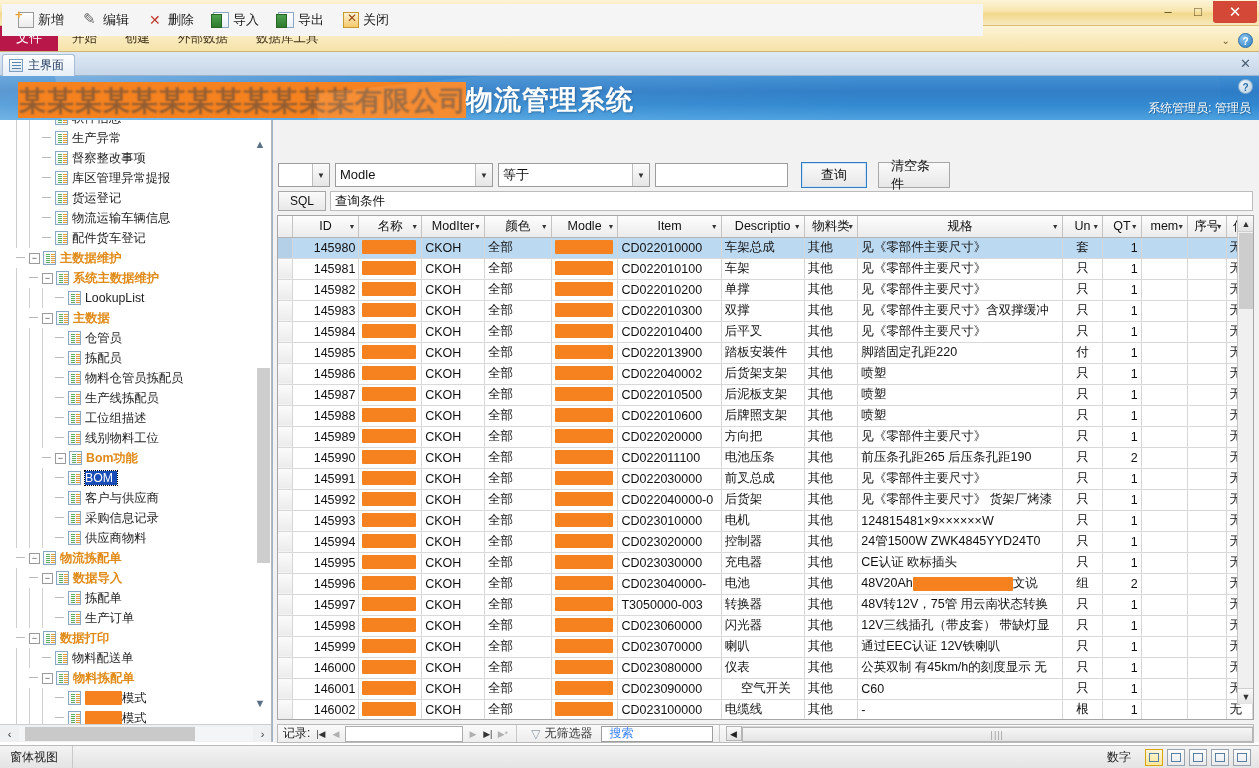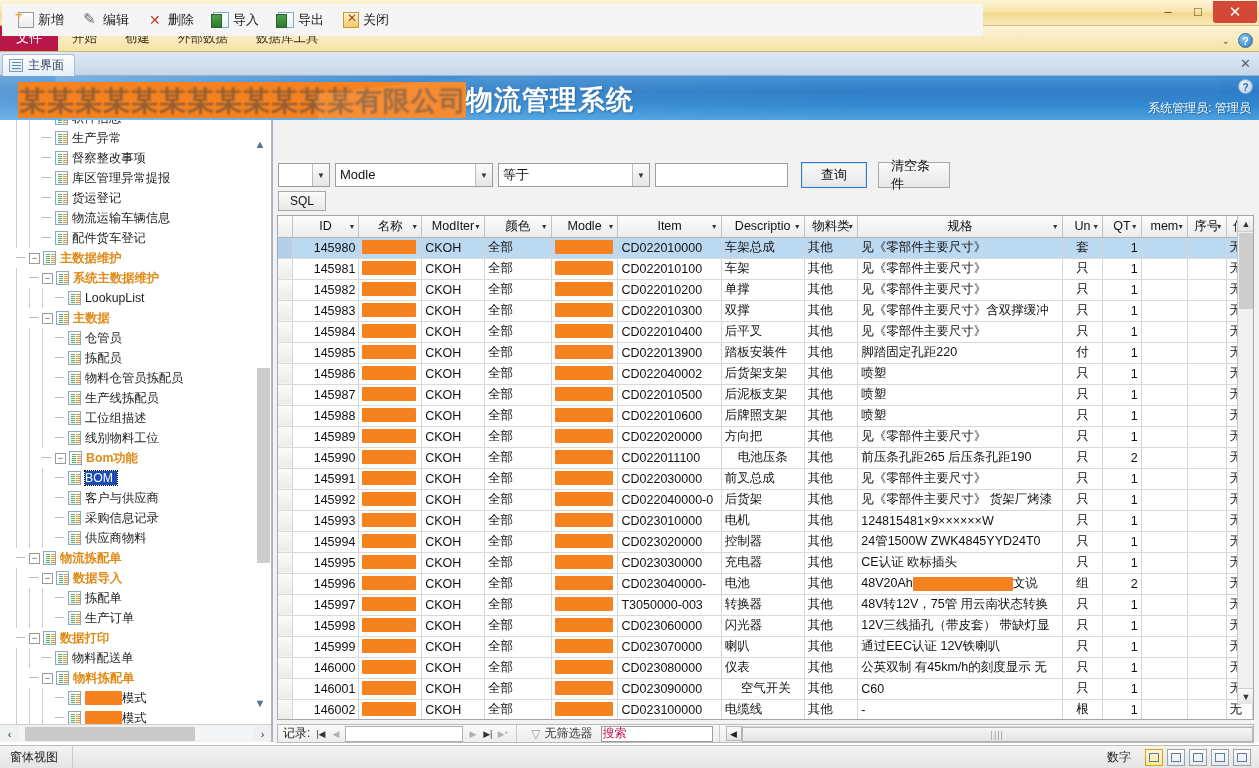--- a/index.html
+++ b/index.html
@@ -263,22 +263,22 @@
   .recnav {
     position:absolute; left:277px; top:724px; width:977px; height:19px;
     background:linear-gradient(to bottom,#fafafa,#ededed); border:1px solid #b9b9b9;
     display:flex; align-items:center; font-size:12px; color:#222;
   }
   .rn-lbl { padding:0 3px 0 5px; }
   .rn-btn { width:15px;height:17px;display:flex;align-items:center;justify-content:center;font-size:9px;color:#333; }
   .rn-btn.dim { color:#b0b0b0; }
   .rn-box { width:118px; height:16px; border:1px solid #aeaeae; background:#fff; margin:0 2px; }
   .rn-filter { display:flex;align-items:center; gap:4px; padding:0 8px; color:#333; }
-  .rn-search { width:112px;height:16px;border:1px solid #9d9d9d;background:#fff; padding-left:1px;
-      display:flex;align-items:center; font-size:12px; color:#be185d; }
+  .rn-search { width:112px;height:16px;border:1px solid #9d9d9d;background:#fff; padding-left:8px;
+      display:flex;align-items:center; font-size:12px; color:#3b82f6; }
   .rn-hsplit { width:1px;height:17px;background:#c8c8c8; margin:0 6px; }
   .rn-hbar { flex:1; height:17px; display:flex; align-items:center; }
   .rn-hb-left { width:16px;height:15px;background:linear-gradient(to bottom,#fafafa,#e2e2e2);border:1px solid #b5b5b5;
       display:flex;align-items:center;justify-content:center;font-size:9px;}
   .rn-hb-track { flex:1;height:15px;background:#f2f2f2;border-top:1px solid #d7d7d7;border-bottom:1px solid #d7d7d7;
       position:relative;}
   .rn-hb-thumb { position:absolute;left:0;top:0;width:100%;height:15px;
       background:linear-gradient(to bottom,#f6f6f6,#e4e4e4); border:1px solid #b5b5b5;
       display:flex;align-items:center;justify-content:center; color:#9a9a9a; letter-spacing:1px; font-size:9px;}
 
@@ -658,20 +658,23 @@
     </div>
     <div class="acc-input" style="width:133px;">
       <span></span>
     </div>
     <div class="btn-std primary" style="margin-left:8px;width:66px;">查询</div>
     <div class="btn-std" style="margin-left:6px;width:72px;">清空条件</div>
   </div>
 
   <div class="sqlrow">
     <div class="sql-btn">SQL</div>
+    <div class="sql-txt">
+      <span>查询条件</span>
+    </div>
   </div>
 
   <div class="sheet">
     <table class="grid">
       <thead>
           <tr id="grid-head">
             <th class="rowsel" style="width: 14px;"></th>
             <th style="width: 66px;"><span>ID</span><span class="hcar">▼</span></th>
             <th style="width: 62px;"><span>名称</span><span class="hcar">▼</span></th>
             <th style="width: 62px;"><span>ModIter</span><span class="hcar">▼</span></th>
@@ -860,21 +863,21 @@
             <td style="width: 26px;"><span>无</span></td>
           </tr>
           <tr>
             <td class="rowsel"></td>
             <td class="c-num" style="width: 66px;"><span>145990</span></td>
             <td style="width: 62px;"><span class="redact-cell" style="width:54px;">某某某</span></td>
             <td style="width: 62px;"><span>CKOH</span></td>
             <td style="width: 66px;"><span>全部</span></td>
             <td style="width: 66px;"><span class="redact-cell" style="width:58px;">某某某</span></td>
             <td style="width: 102px;"><span>CD022011100</span></td>
-            <td style="width: 82px; text-align: center;"><span>电池压条</span></td>
+            <td style="width: 82px;"><span>电池压条</span></td>
             <td style="width: 53px;"><span>其他</span></td>
             <td style="width: 202px;"><span>前压条孔距265 后压条孔距190</span></td>
             <td class="c-ctr" style="width: 40px;"><span>只</span></td>
             <td class="c-num" style="width: 38px;"><span>2</span></td>
             <td style="width: 46px;"><span></span></td>
             <td style="width: 38px;"><span></span></td>
             <td style="width: 26px;"><span>无</span></td>
           </tr>
           <tr>
             <td class="rowsel"></td>

